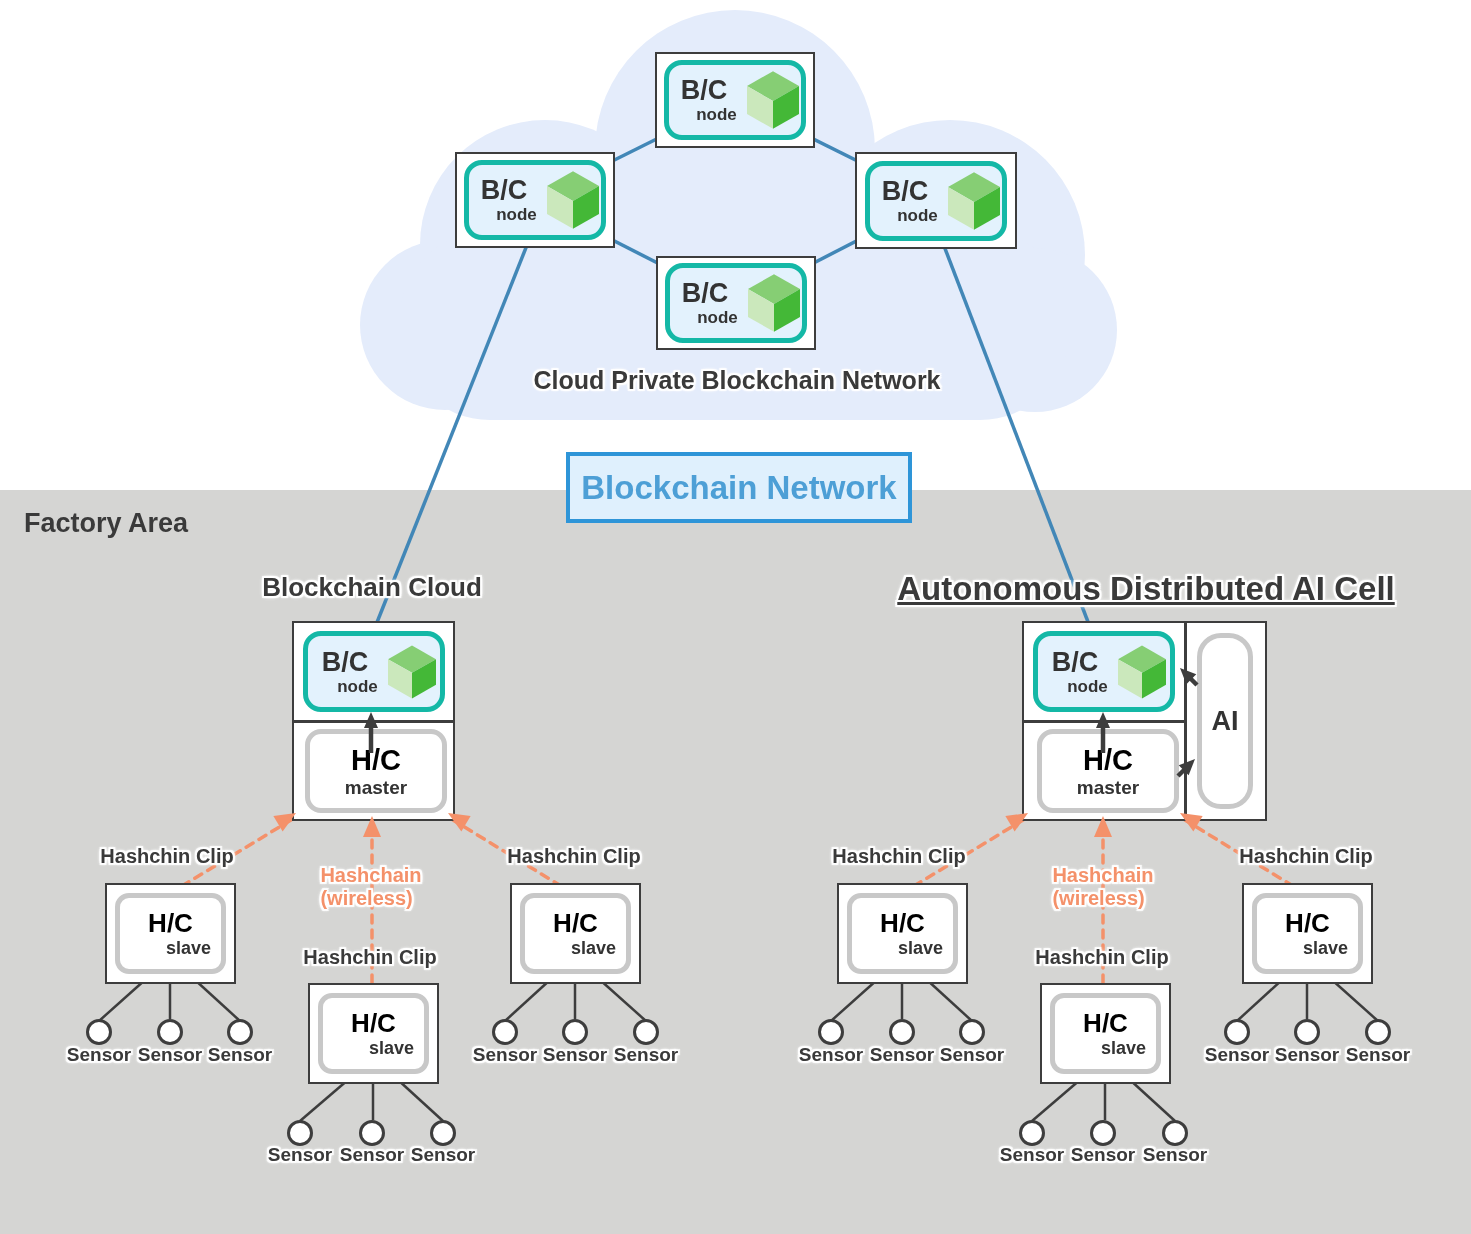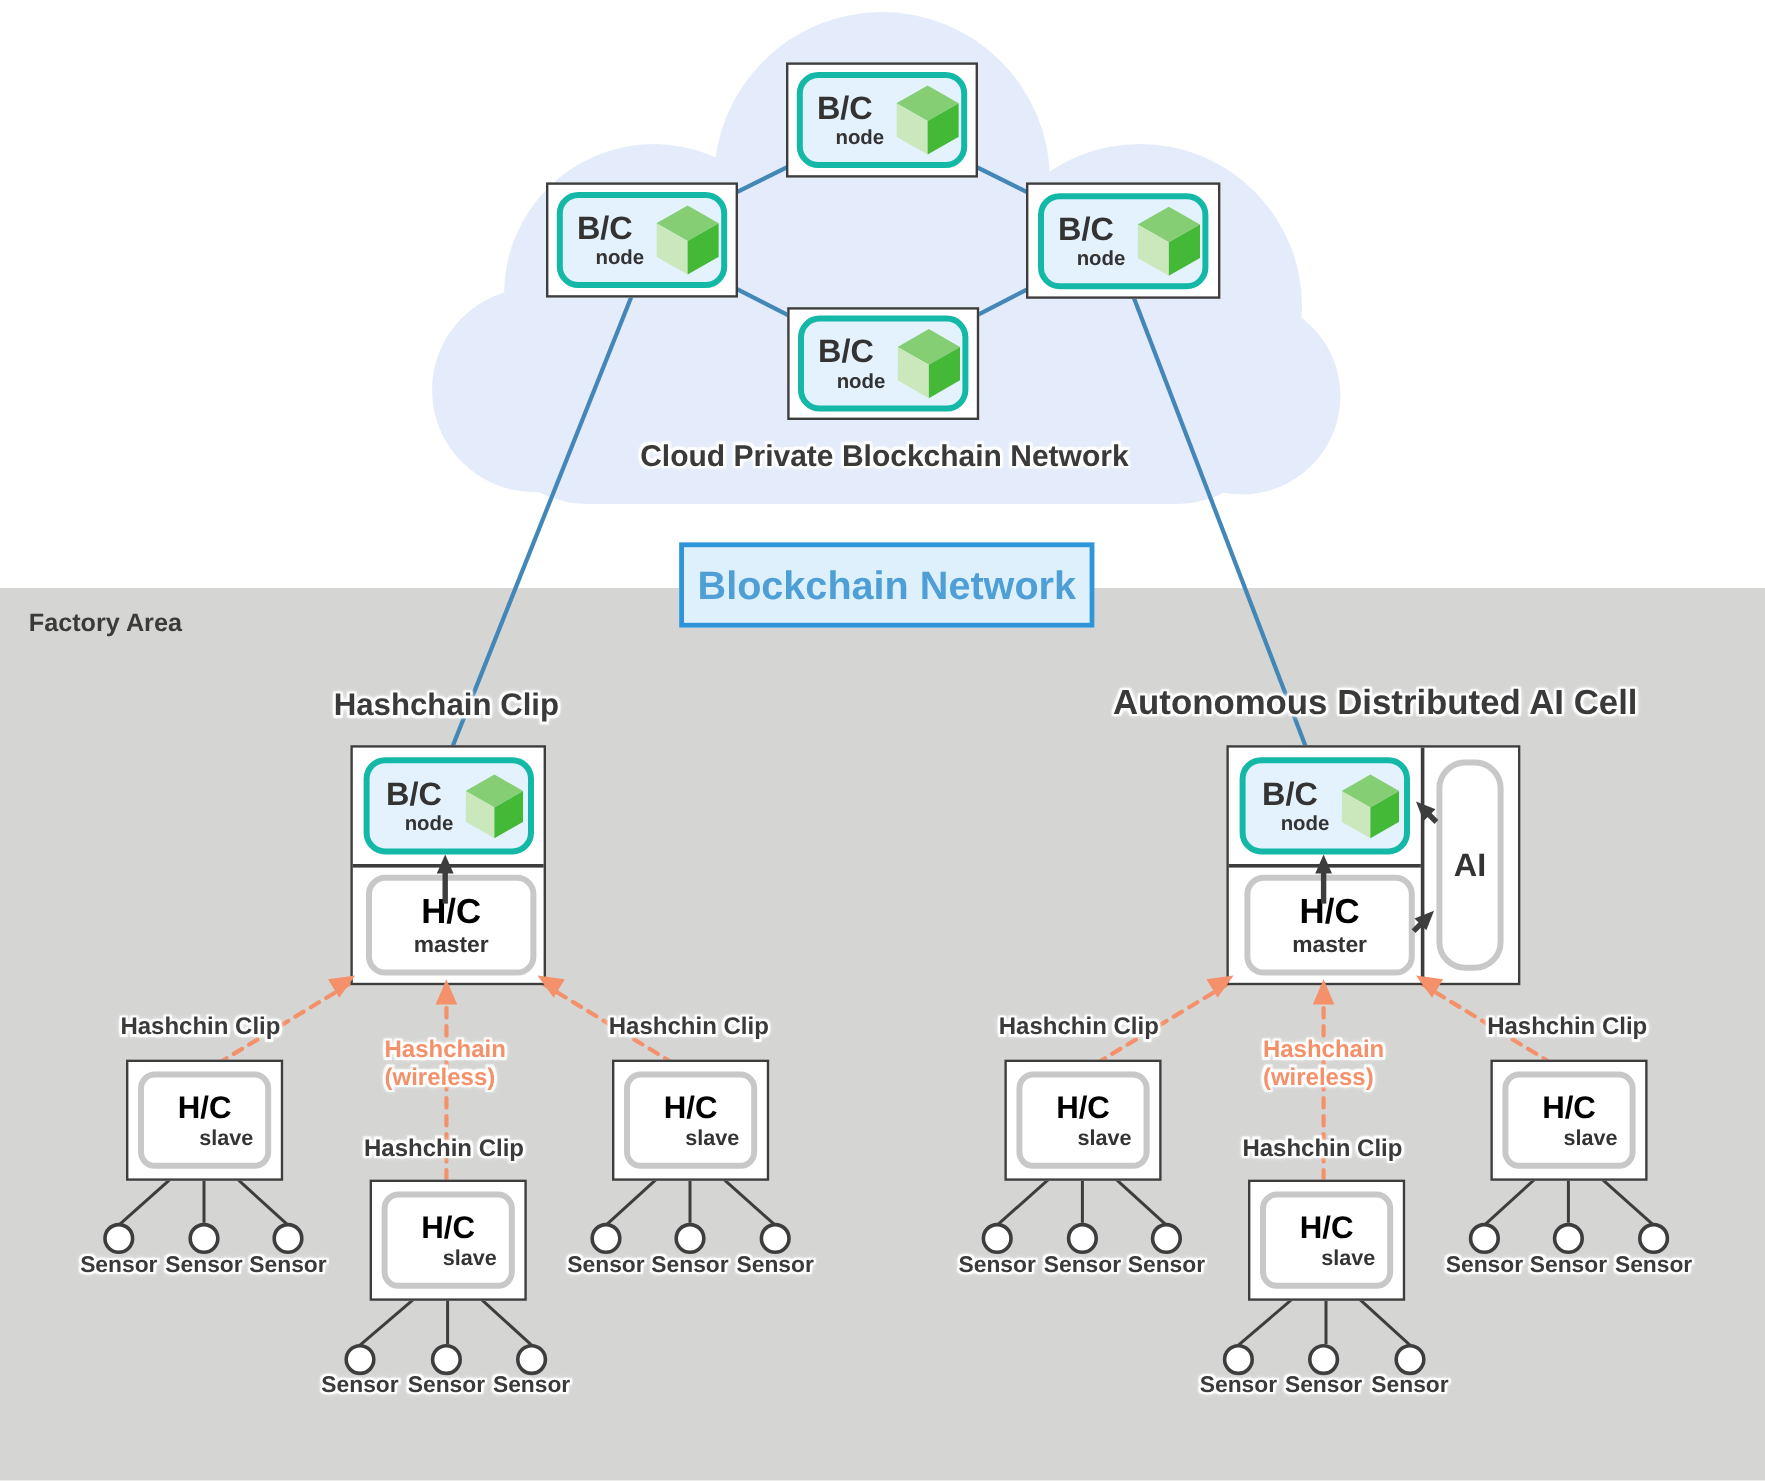--- a/index.html
+++ b/index.html
@@ -40,26 +40,26 @@
           display:flex;align-items:center;justify-content:center;font-size:27px;font-weight:800;color:#333;}
   
   .sensor-dot{position:absolute;box-sizing:border-box;width:26px;height:26px;border-radius:50%;
               background:#fff;border:3px solid #3d3d3d;z-index:2;}
   
   .lbl{position:absolute;z-index:2;white-space:nowrap;font-weight:800;color:#3a3a3a;}
   .ctr{transform:translateX(-50%);text-align:left;}
   .halo{text-shadow:0 0 5px #fff,0 0 5px #fff,-2px -2px 1px #fff,2px -2px 1px #fff,
         -2px 2px 1px #fff,2px 2px 1px #fff,0 2px 1px #fff,0 -2px 1px #fff,2px 0 1px #fff,-2px 0 1px #fff;}
   .title-sm{font-size:26px;}
-  .title-lg{font-size:29px;}
+  .title-lg{font-size:33px;text-decoration:underline;}
   .tag{font-size:20px;font-weight:700;}
   .sensor-lbl{font-size:19px;font-weight:700;}
   .orange-lbl{color:#f4916a;line-height:1.15;font-size:20px;font-weight:700;}
   #cloud-caption{font-size:25px;z-index:2;}
-  #factory-label{font-size:21px;}
+  #factory-label{font-size:27px;}
   #network-badge{position:absolute;left:566px;top:452px;width:346px;height:71px;box-sizing:border-box;
                  background:#dff0fd;border:4px solid #2e95d8;display:flex;align-items:center;
                  justify-content:center;z-index:2;}
   #network-badge span{font-size:33px;font-weight:800;color:#4d9fd6;}
 </style>
 </head>
 <body>
 
 <div id="stage">
 
@@ -167,21 +167,21 @@
   </div>
 
   <div class="lbl ctr halo" id="cloud-caption" style="left:737px;top:366px;">Cloud Private Blockchain Network</div>
 
   <div id="network-badge">
     <span>Blockchain Network</span>
   </div>
 
   <div class="lbl" id="factory-label" style="left:24px;top:508px;">Factory Area</div>
 
-  <div class="lbl ctr halo title-sm" style="left:372px;top:572px;">Hashchain Clip</div>
+  <div class="lbl ctr halo title-sm" style="left:372px;top:572px;">Blockchain Cloud</div>
 
   <div class="cell" style="left:292px;top:621px;width:163px;height:200px;">
     <div class="divider-h" style="left:0;top:97px;width:100%;"></div>
     <div class="bc-inner">
       <div class="bc-text">
         <span class="bc-main">B/C</span>
         <span class="bc-sub">node</span>
       </div>
       <svg width="48" height="54" viewBox="0 0 56 62">
         <polygon points="28,0 56,16 28,32 0,16" fill="#86ce74"></polygon>

